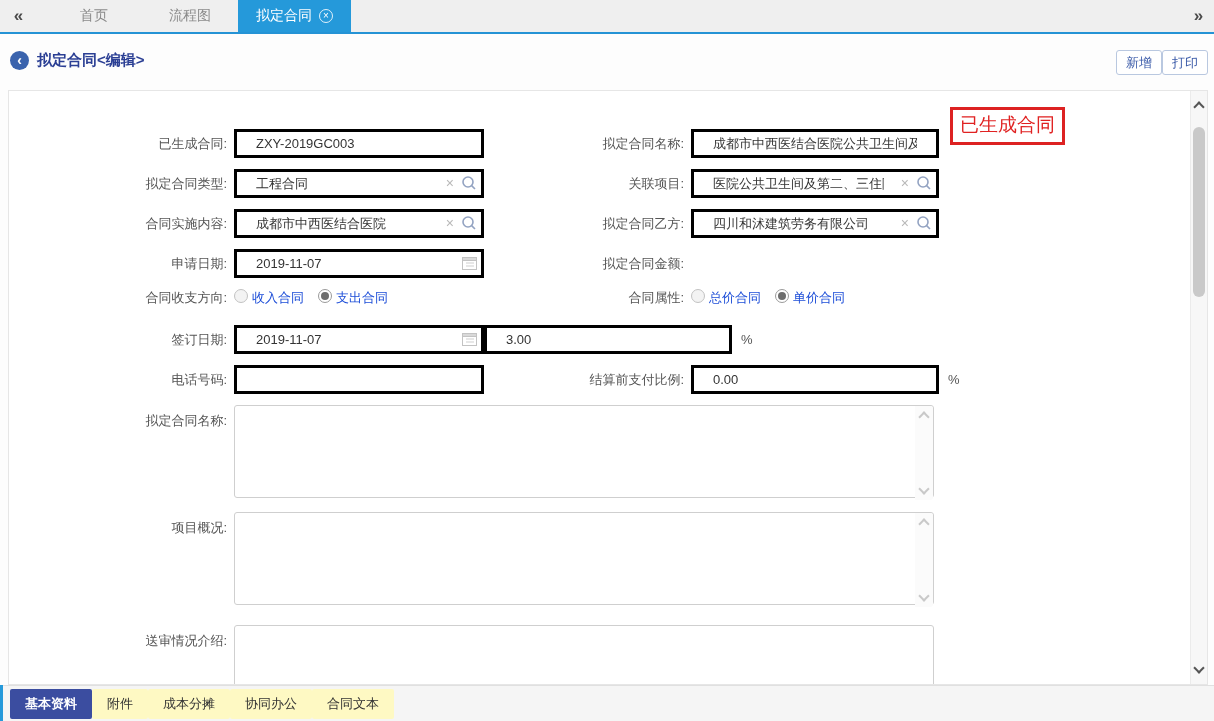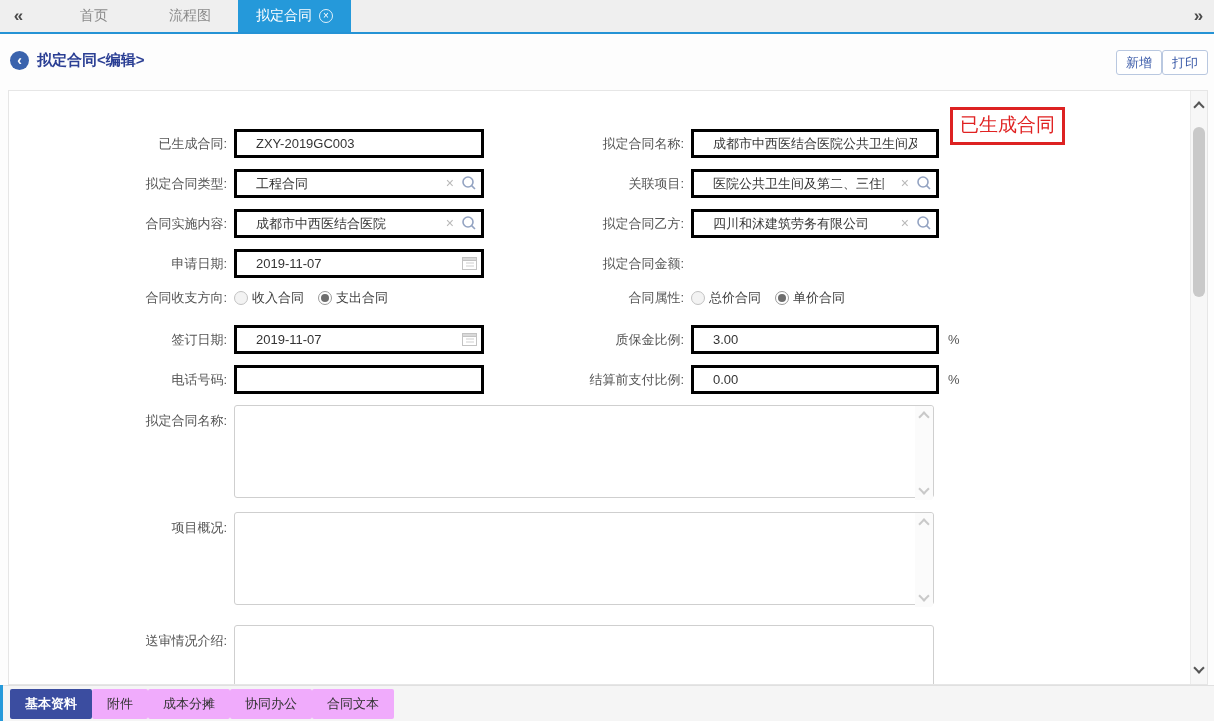--- a/index.html
+++ b/index.html
@@ -53,21 +53,21 @@
     line-height:15px; cursor:pointer; }
   .icon-search { position:absolute; right:7px; top:6px; cursor:pointer; }
   .icon-cal { position:absolute; right:7px; top:7px; cursor:pointer; }
   .unit { font-size:13px; color:#555; margin-left:9px; }
   .redact { position:absolute; left:24px; top:4px; width:76px; height:21px;
     background:#f0f0f0; border-radius:9px; filter:blur(2px); }
 
   
   .radio-row { height:18px; margin-top:7px; margin-bottom:18px; }
   .radios { display:flex; gap:14px; align-items:center; }
-  .radio { display:flex; align-items:center; gap:4px; font-size:13px; color:#404040; cursor:pointer; }
+  .radio { display:flex; align-items:flex-start; gap:4px; font-size:13px; color:#1d4ed8; cursor:pointer; }
   .rdot { width:14px; height:14px; border-radius:50%; border:1px solid #c2c2c2; background:#f3f3f3;
     display:inline-flex; align-items:center; justify-content:center; }
   .radio.on .rdot { border-color:#9a9a9a; background:#fff; }
   .radio.on .rdot::after { content:""; width:8px; height:8px; border-radius:50%; background:#6d6d6d; }
 
   
   .ta-row { align-items:flex-start; margin-bottom:10px; }
   .ta-row .lbl-l { padding-top:7px; }
   .ta-wrap { position:relative; width:700px; }
   .ta-wrap textarea { width:700px; border:1px solid #cfcfcf; border-radius:3px; resize:none;
@@ -91,21 +91,21 @@
     border-width:0 2px 2px 0; cursor:pointer; }
   .sb-chev.up { top:12px; transform:rotate(-135deg); }
   .sb-chev.dn { bottom:12px; transform:rotate(45deg); }
   .sb-thumb { position:absolute; left:2px; top:36px; width:12px; height:170px;
     background:#c9c9c9; border-radius:6px; cursor:pointer; }
 
   
   .bottombar { position:absolute; left:0; bottom:0; width:1214px; height:36px;
     background:#f5f5f5; border-top:1px solid #e0e0e0; display:flex; align-items:center;
     padding-left:10px; }
-  .btab { padding:6px 15px; font-size:13px; background:#f0abfc; color:#333;
+  .btab { padding:6px 15px; font-size:13px; background:#fef9c3; color:#333;
     border-radius:2px; cursor:pointer; }
   .btab.active { background:#3b4da0; color:#fff; font-weight:bold; }
   .edge-strip { position:absolute; left:0; bottom:0; width:3px; height:36px; background:#2599da; }
 </style>
 </head>
 <body>
 
 <div class="tabbar">
   <div class="tab-arrow">«</div>
   <div class="tabs">
@@ -236,21 +236,20 @@
       <div class="lbl lbl-l">签订日期:</div>
       <div class="fld slot-l">
         <input type="text" value="2019-11-07" style="">
         <svg class="icon-cal" width="15" height="14" viewBox="0 0 15 14">
           <rect x="0.5" y="1.5" width="14" height="12" fill="#fff" stroke="#c3c3c3"></rect>
           <rect x="0.5" y="1.5" width="14" height="3" fill="#d9d9d9" stroke="#c3c3c3"></rect>
           <line x1="4" y1="7" x2="12" y2="7" stroke="#cfcfcf"></line>
           <line x1="4" y1="10" x2="12" y2="10" stroke="#cfcfcf"></line>
         </svg>
       </div>
-      <div class="lbl lbl-r">质保金比例:</div>
       <div class="fld slot-r">
         <input type="text" value="3.00" style="">
       </div>
       <span class="unit">%</span>
     </div>
 
     <div class="row">
       <div class="lbl lbl-l">电话号码:</div>
       <div class="fld slot-l">
         <input type="text" value="" style="">

